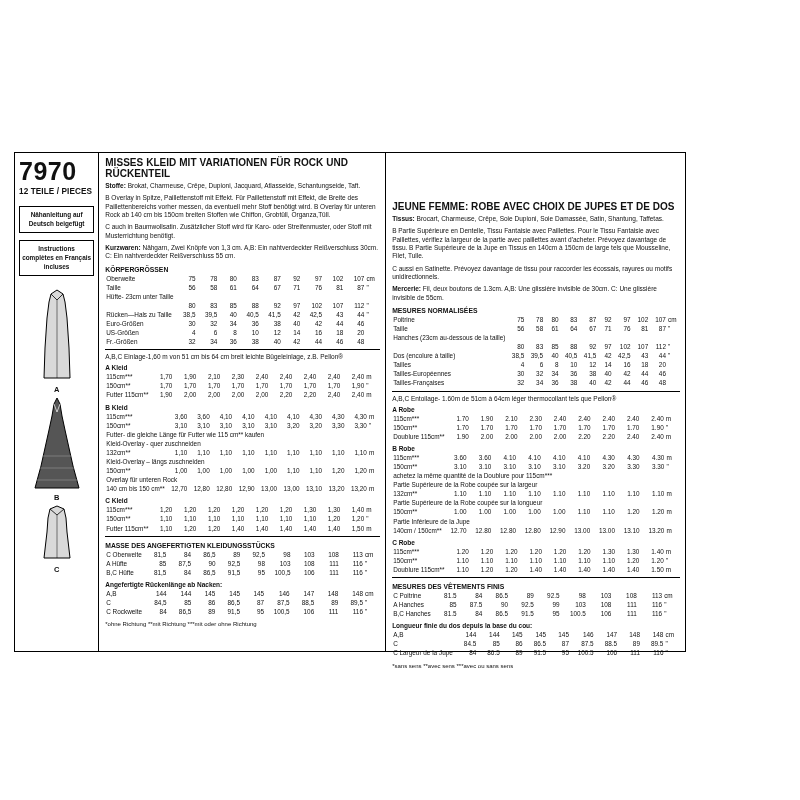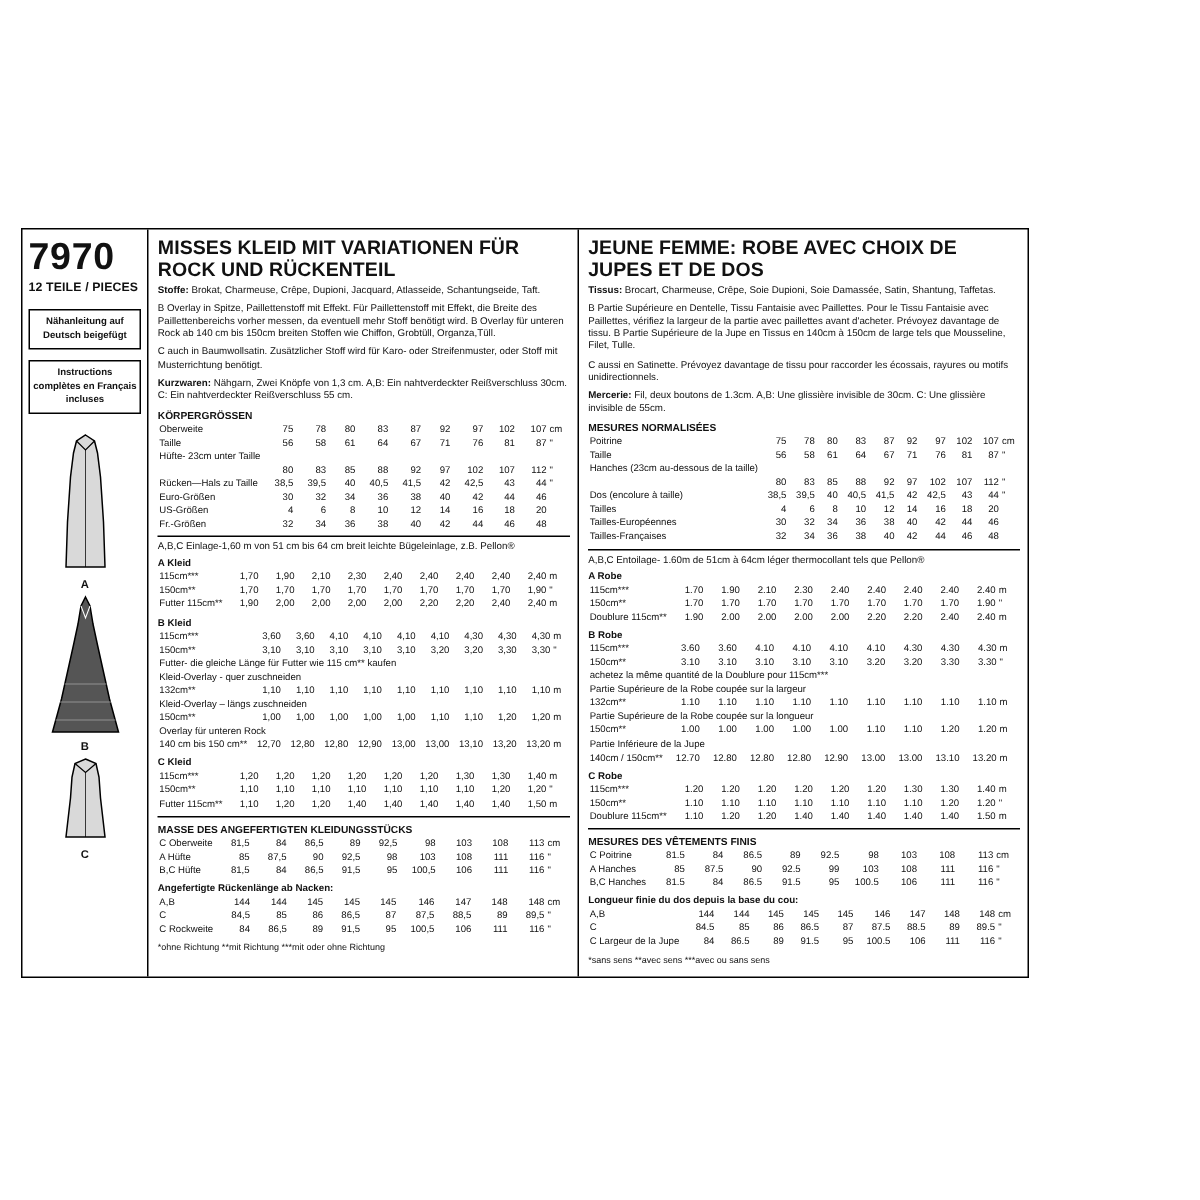--- a/index.html
+++ b/index.html
@@ -1,32 +1,32 @@
 <!DOCTYPE html>
 <html><head>
 <meta charset="utf-8">
 <style>
   html,body{margin:0;padding:0;background:#ffffff;}
   body{width:800px;height:800px;font-family:"Liberation Sans",sans-serif;color:#111;}
   #sheet{position:relative;width:800px;height:800px;}
   .pattern{position:absolute;left:14px;top:152px;width:672px;height:500px;border:1px solid #000;background:#fff;box-sizing:border-box;display:flex;}
   .colLeft{width:96px;border-right:1px solid #000;box-sizing:border-box;padding:4px 4px 0 4px;display:flex;flex-direction:column;}
   .colMid{width:330px;border-right:1px solid #000;box-sizing:border-box;padding:4px 5px 0 6px;}
-  .colRight{width:344px;box-sizing:border-box;padding:4px 5px 0 6px;}
+  .colRight{width:344px;box-sizing:border-box;padding:4px 5px 0 6px;margin-top:44px;}
 
   .num{font-size:25px;font-weight:bold;letter-spacing:.5px;line-height:1;margin-top:2px;}
   .pieces{font-size:8.2px;font-weight:bold;margin-top:3px;letter-spacing:.1px;}
   .boxnote{border:1px solid #000;font-size:6.4px;line-height:1.35;text-align:center;padding:4px 2px;margin-top:10px;font-weight:bold;}
   .boxnote2{border:1px solid #000;font-size:6.4px;line-height:1.35;text-align:center;padding:4px 2px;margin-top:7px;font-weight:bold;}
 
   .figs{margin-top:12px;display:flex;flex-direction:column;align-items:center;gap:2px;}
   .figwrap{display:flex;flex-direction:column;align-items:center;}
   .figlabel{font-size:7.5px;font-weight:bold;margin-top:1px;}
 
-  h1.title{font-size:13px;font-weight:bold;margin:0 0 3px 0;letter-spacing:.05px;}
+  h1.title{font-size:10px;font-weight:bold;margin:0 0 3px 0;letter-spacing:.05px;}
   .para{font-size:6.5px;line-height:1.28;margin:0 0 4px 0;text-align:left;}
   .para b{font-weight:bold;}
   .sect{font-size:6.8px;font-weight:bold;margin:5px 0 1px 0;}
 
   table.t{border-collapse:collapse;width:100%;font-size:6.4px;}
   table.t td{padding:0 1px;line-height:1.42;white-space:nowrap;}
   td.lbl{text-align:left;}
   td.v{text-align:right;width:26px;}
   td.u{text-align:left;width:16px;padding-left:2px;}
   .rule{border-top:1px solid #000;height:0;margin:3px 0 3px 0;}

